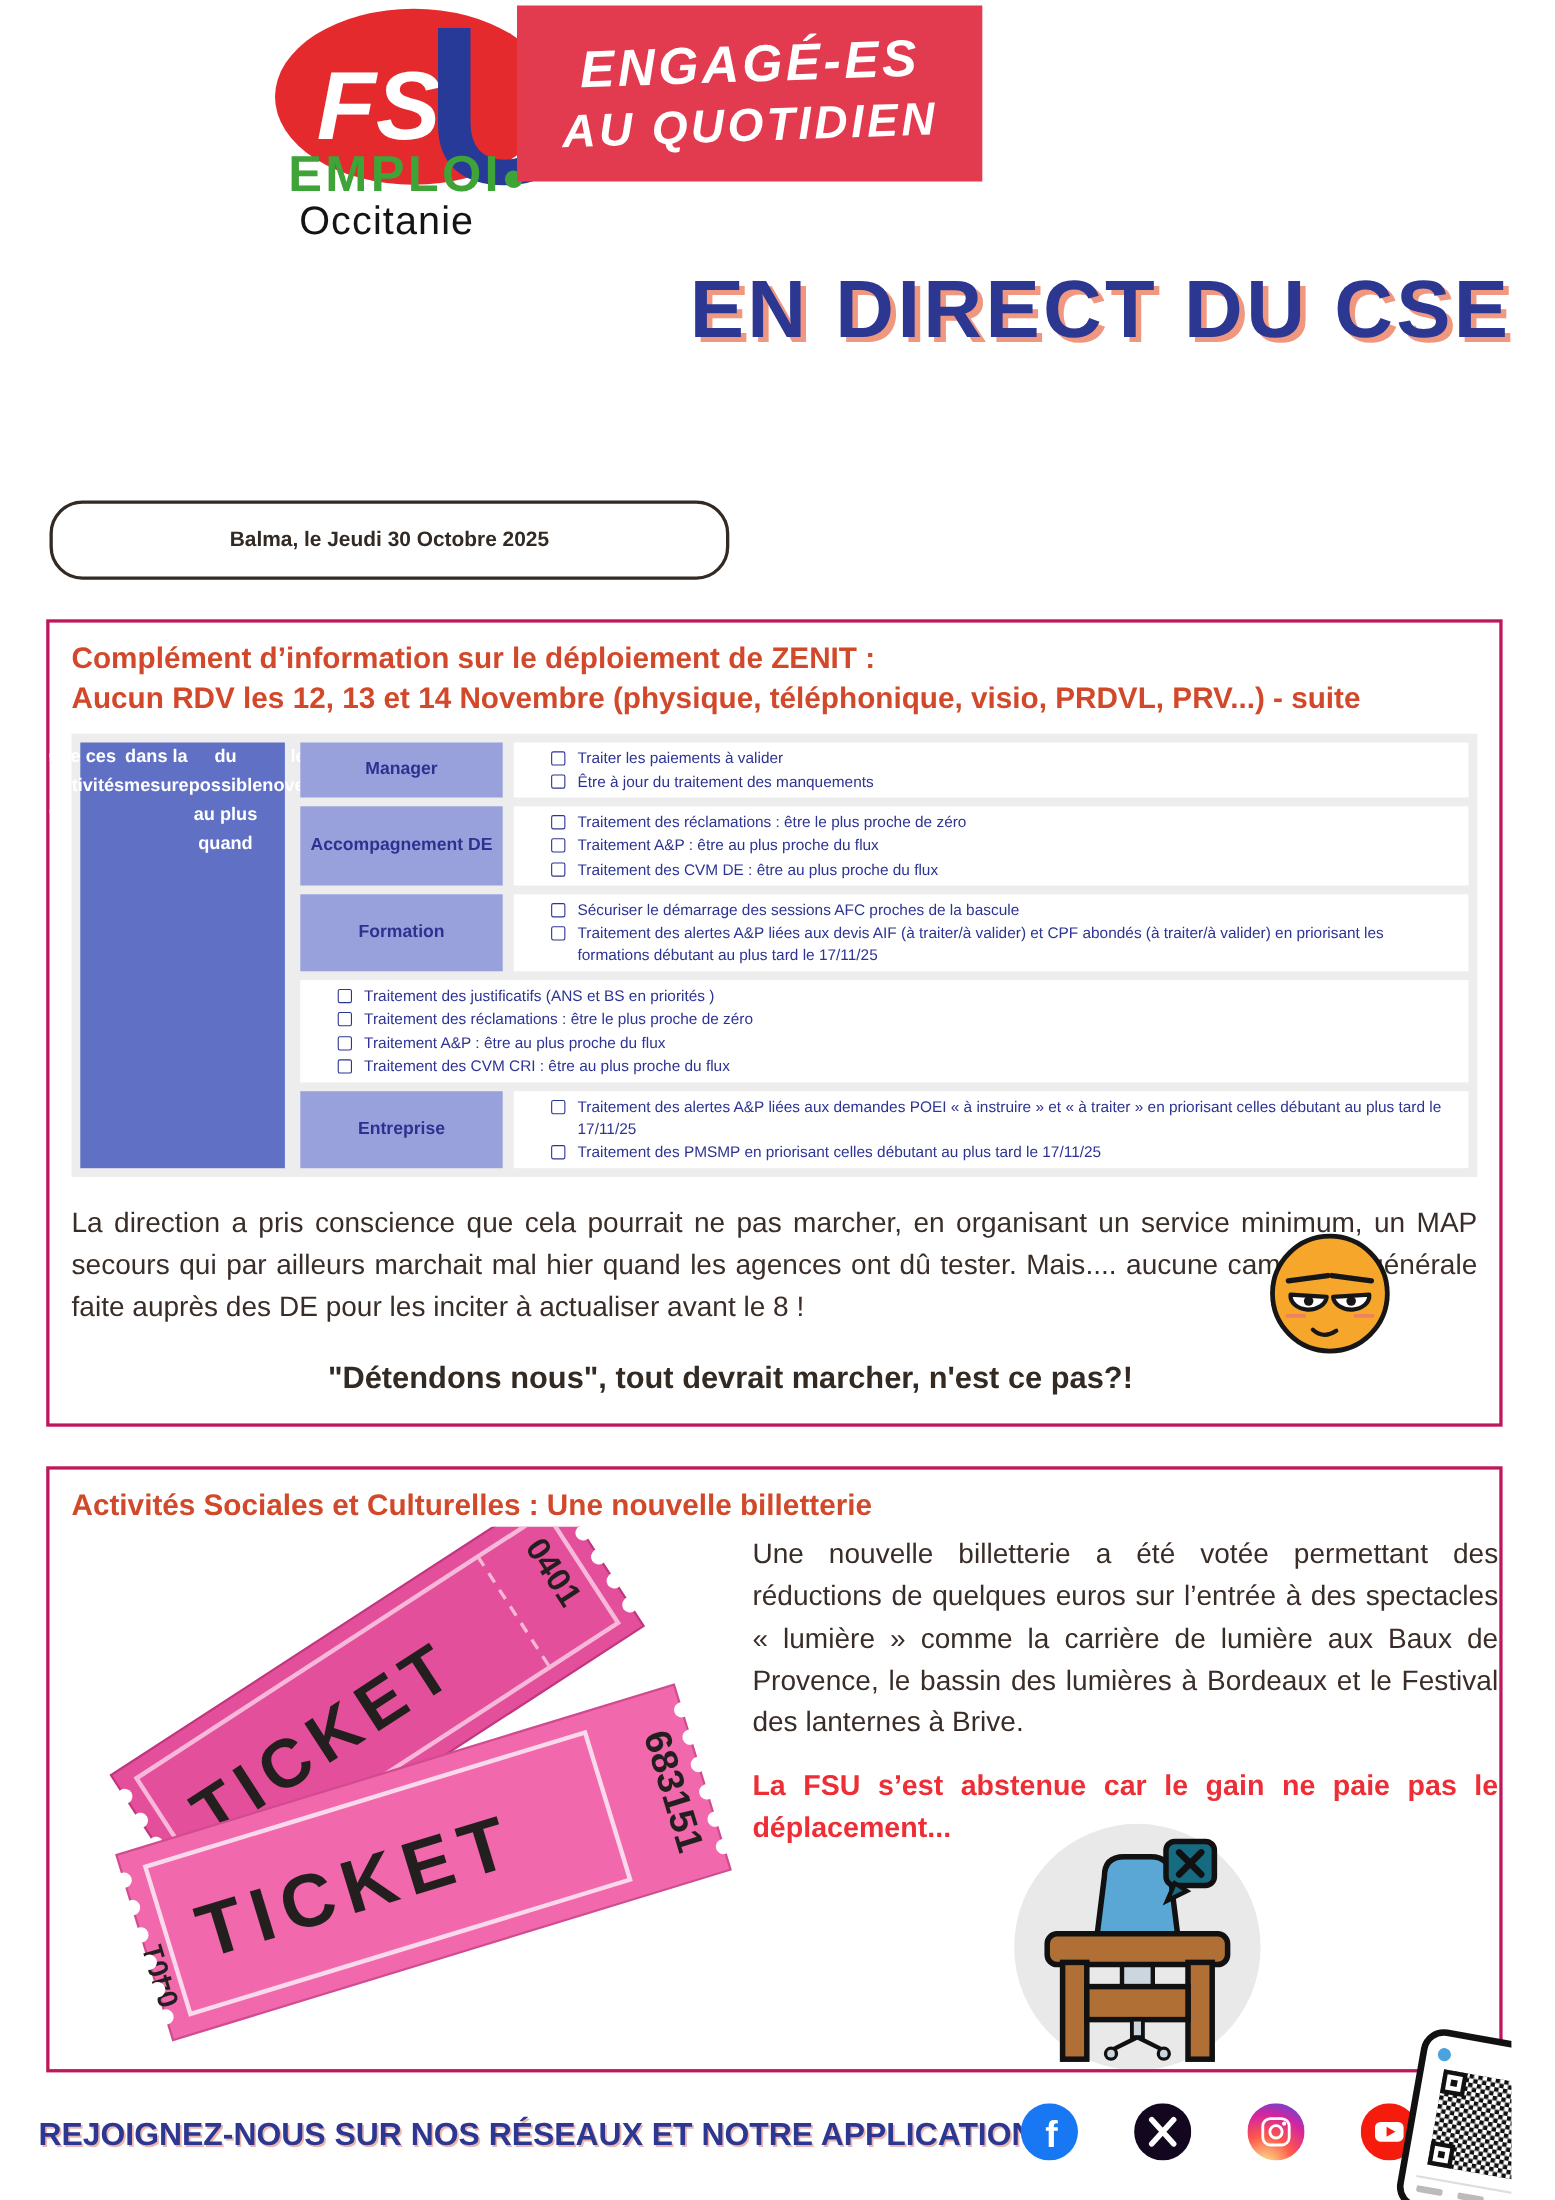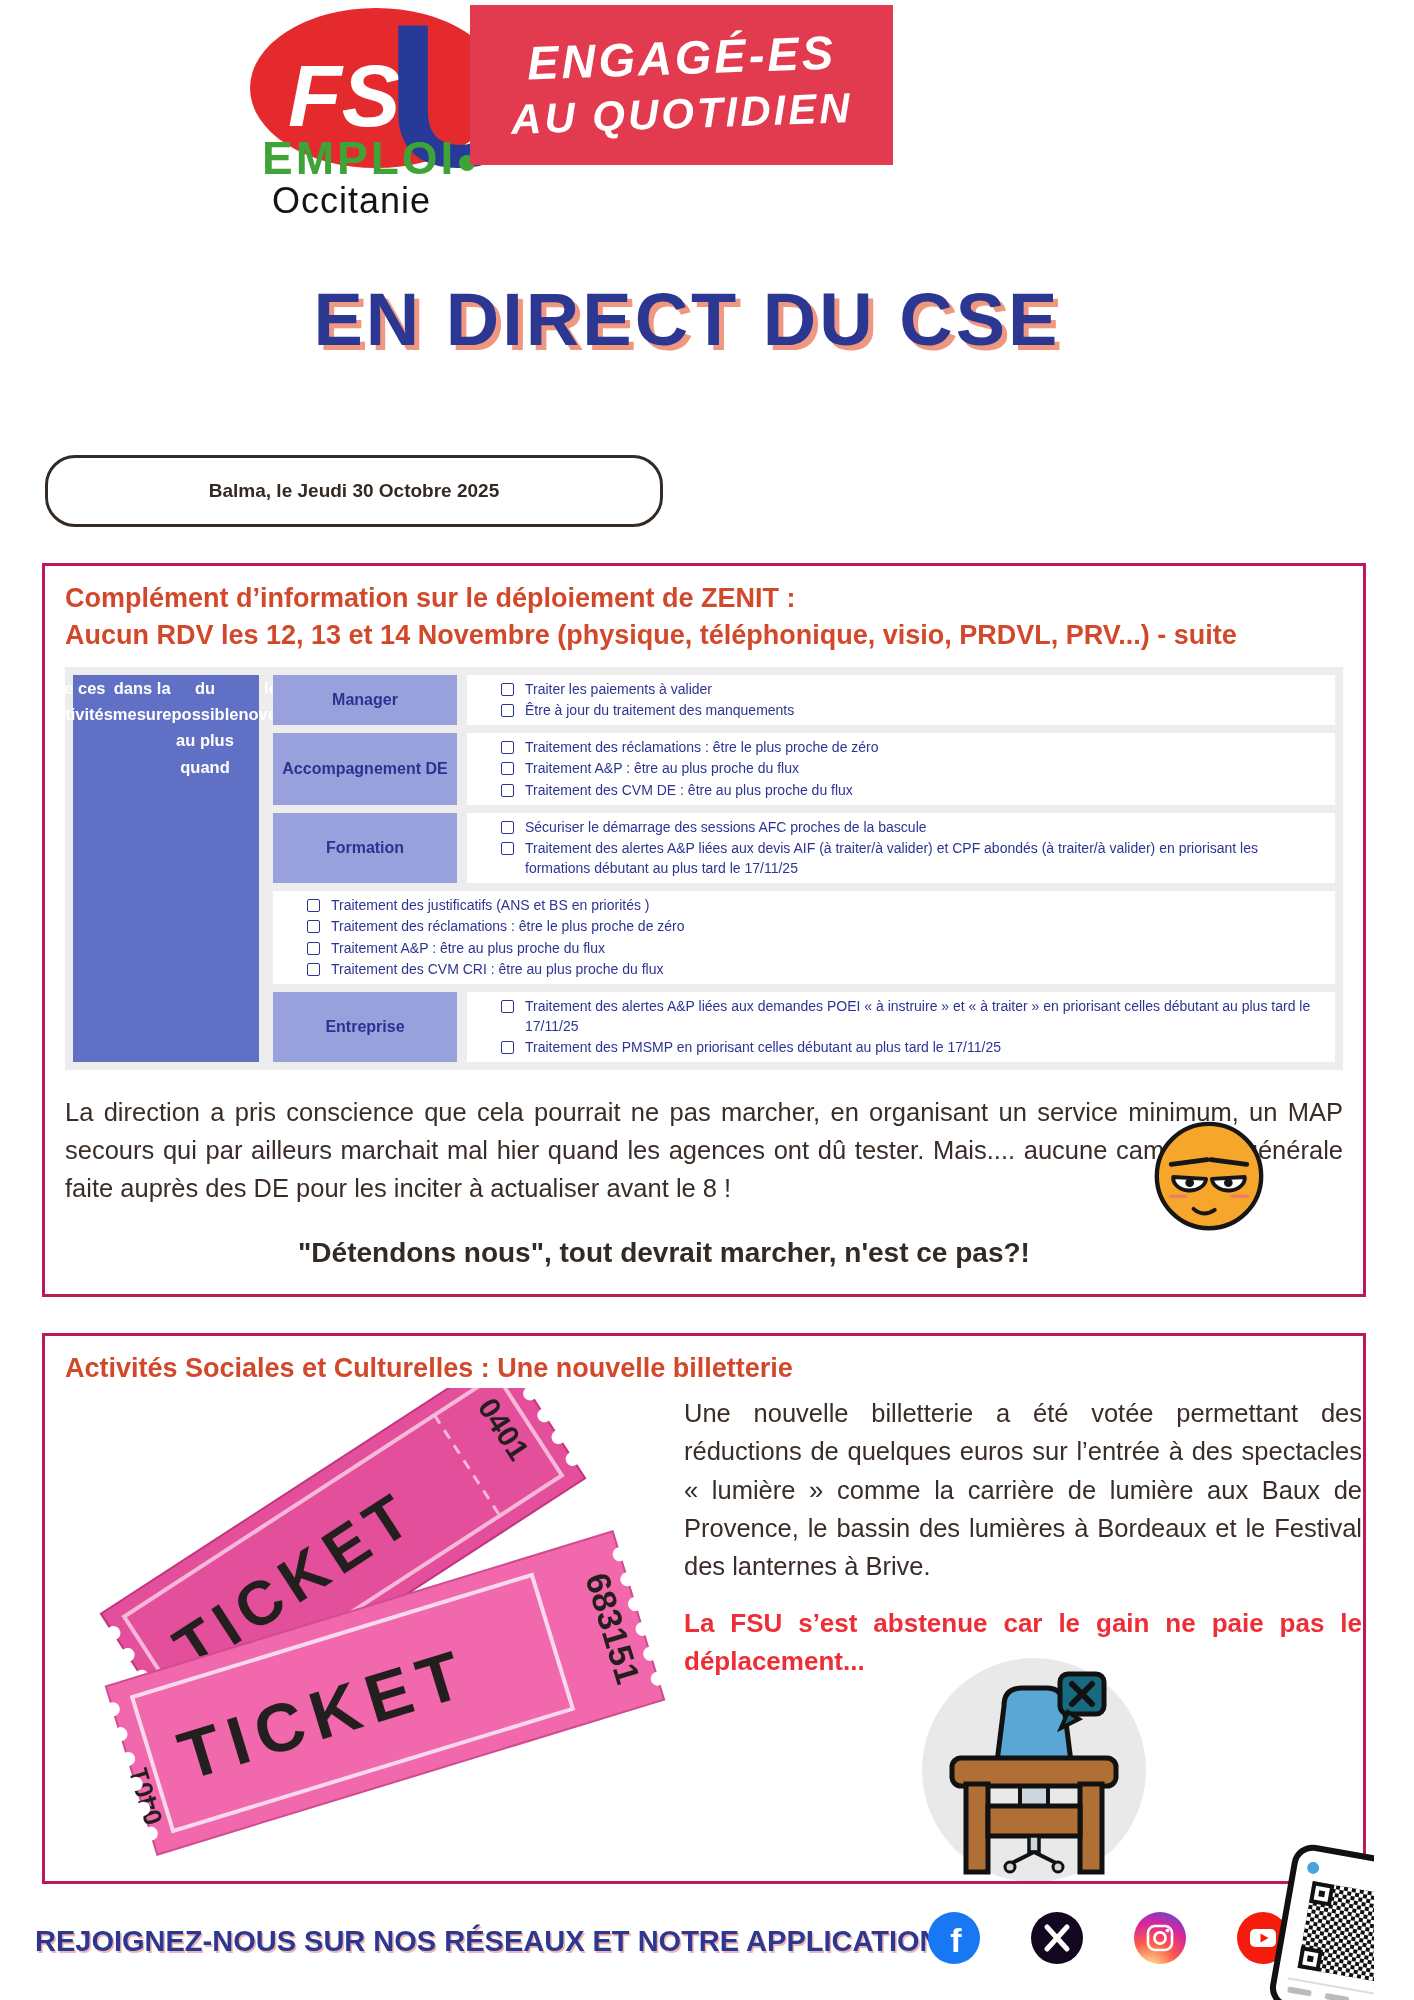--- a/index.html
+++ b/index.html
@@ -7,23 +7,23 @@
         font-family:"Liberation Sans",sans-serif;color:#372b25;}
   
   .logo-svg{position:absolute;left:248px;top:4px;width:310px;height:220px;}
   .occitanie{position:absolute;left:272px;top:180px;font-size:36px;color:#141414;letter-spacing:1px;}
   .banner{position:absolute;left:470px;top:5px;width:423px;height:160px;background:#e23b4f;
           display:flex;flex-direction:column;justify-content:center;align-items:center;}
   .banner .l{color:#fff;font-style:italic;font-weight:800;letter-spacing:3px;transform:rotate(-2deg);line-height:1.25;}
   .banner .l1{font-size:47px;}
   .banner .l2{font-size:42px;}
   
-  .main-title{position:absolute;left:0;top:238px;width:100%;text-align:center;
+  .main-title{position:absolute;left:0;top:238px;width:100%;text-align:right;
       font-size:74px;font-weight:800;letter-spacing:3px;color:#2c3792;
-      text-shadow:5px 5px 0 #f0977f;margin-top:39px;}
+      text-shadow:5px 5px 0 #f0977f;}
   
   .date-pill{position:absolute;left:45px;top:455px;width:612px;height:66px;border:3px solid #332a24;
       border-radius:30px;display:flex;align-items:center;justify-content:center;
       font-size:19px;font-weight:bold;color:#332a24;}
   
   .sec{position:absolute;left:42px;width:1324px;border:3px solid #be185d;background:#fff;box-sizing:border-box;}
   .sec1{top:563px;height:734px;padding:14px 20px 0 20px;overflow:hidden;}
   .sec2{top:1333px;height:551px;padding:14px 20px 0 20px;overflow:hidden;}
   .sec-head{color:#d1492a;font-weight:bold;font-size:27px;line-height:1.38;}
   

